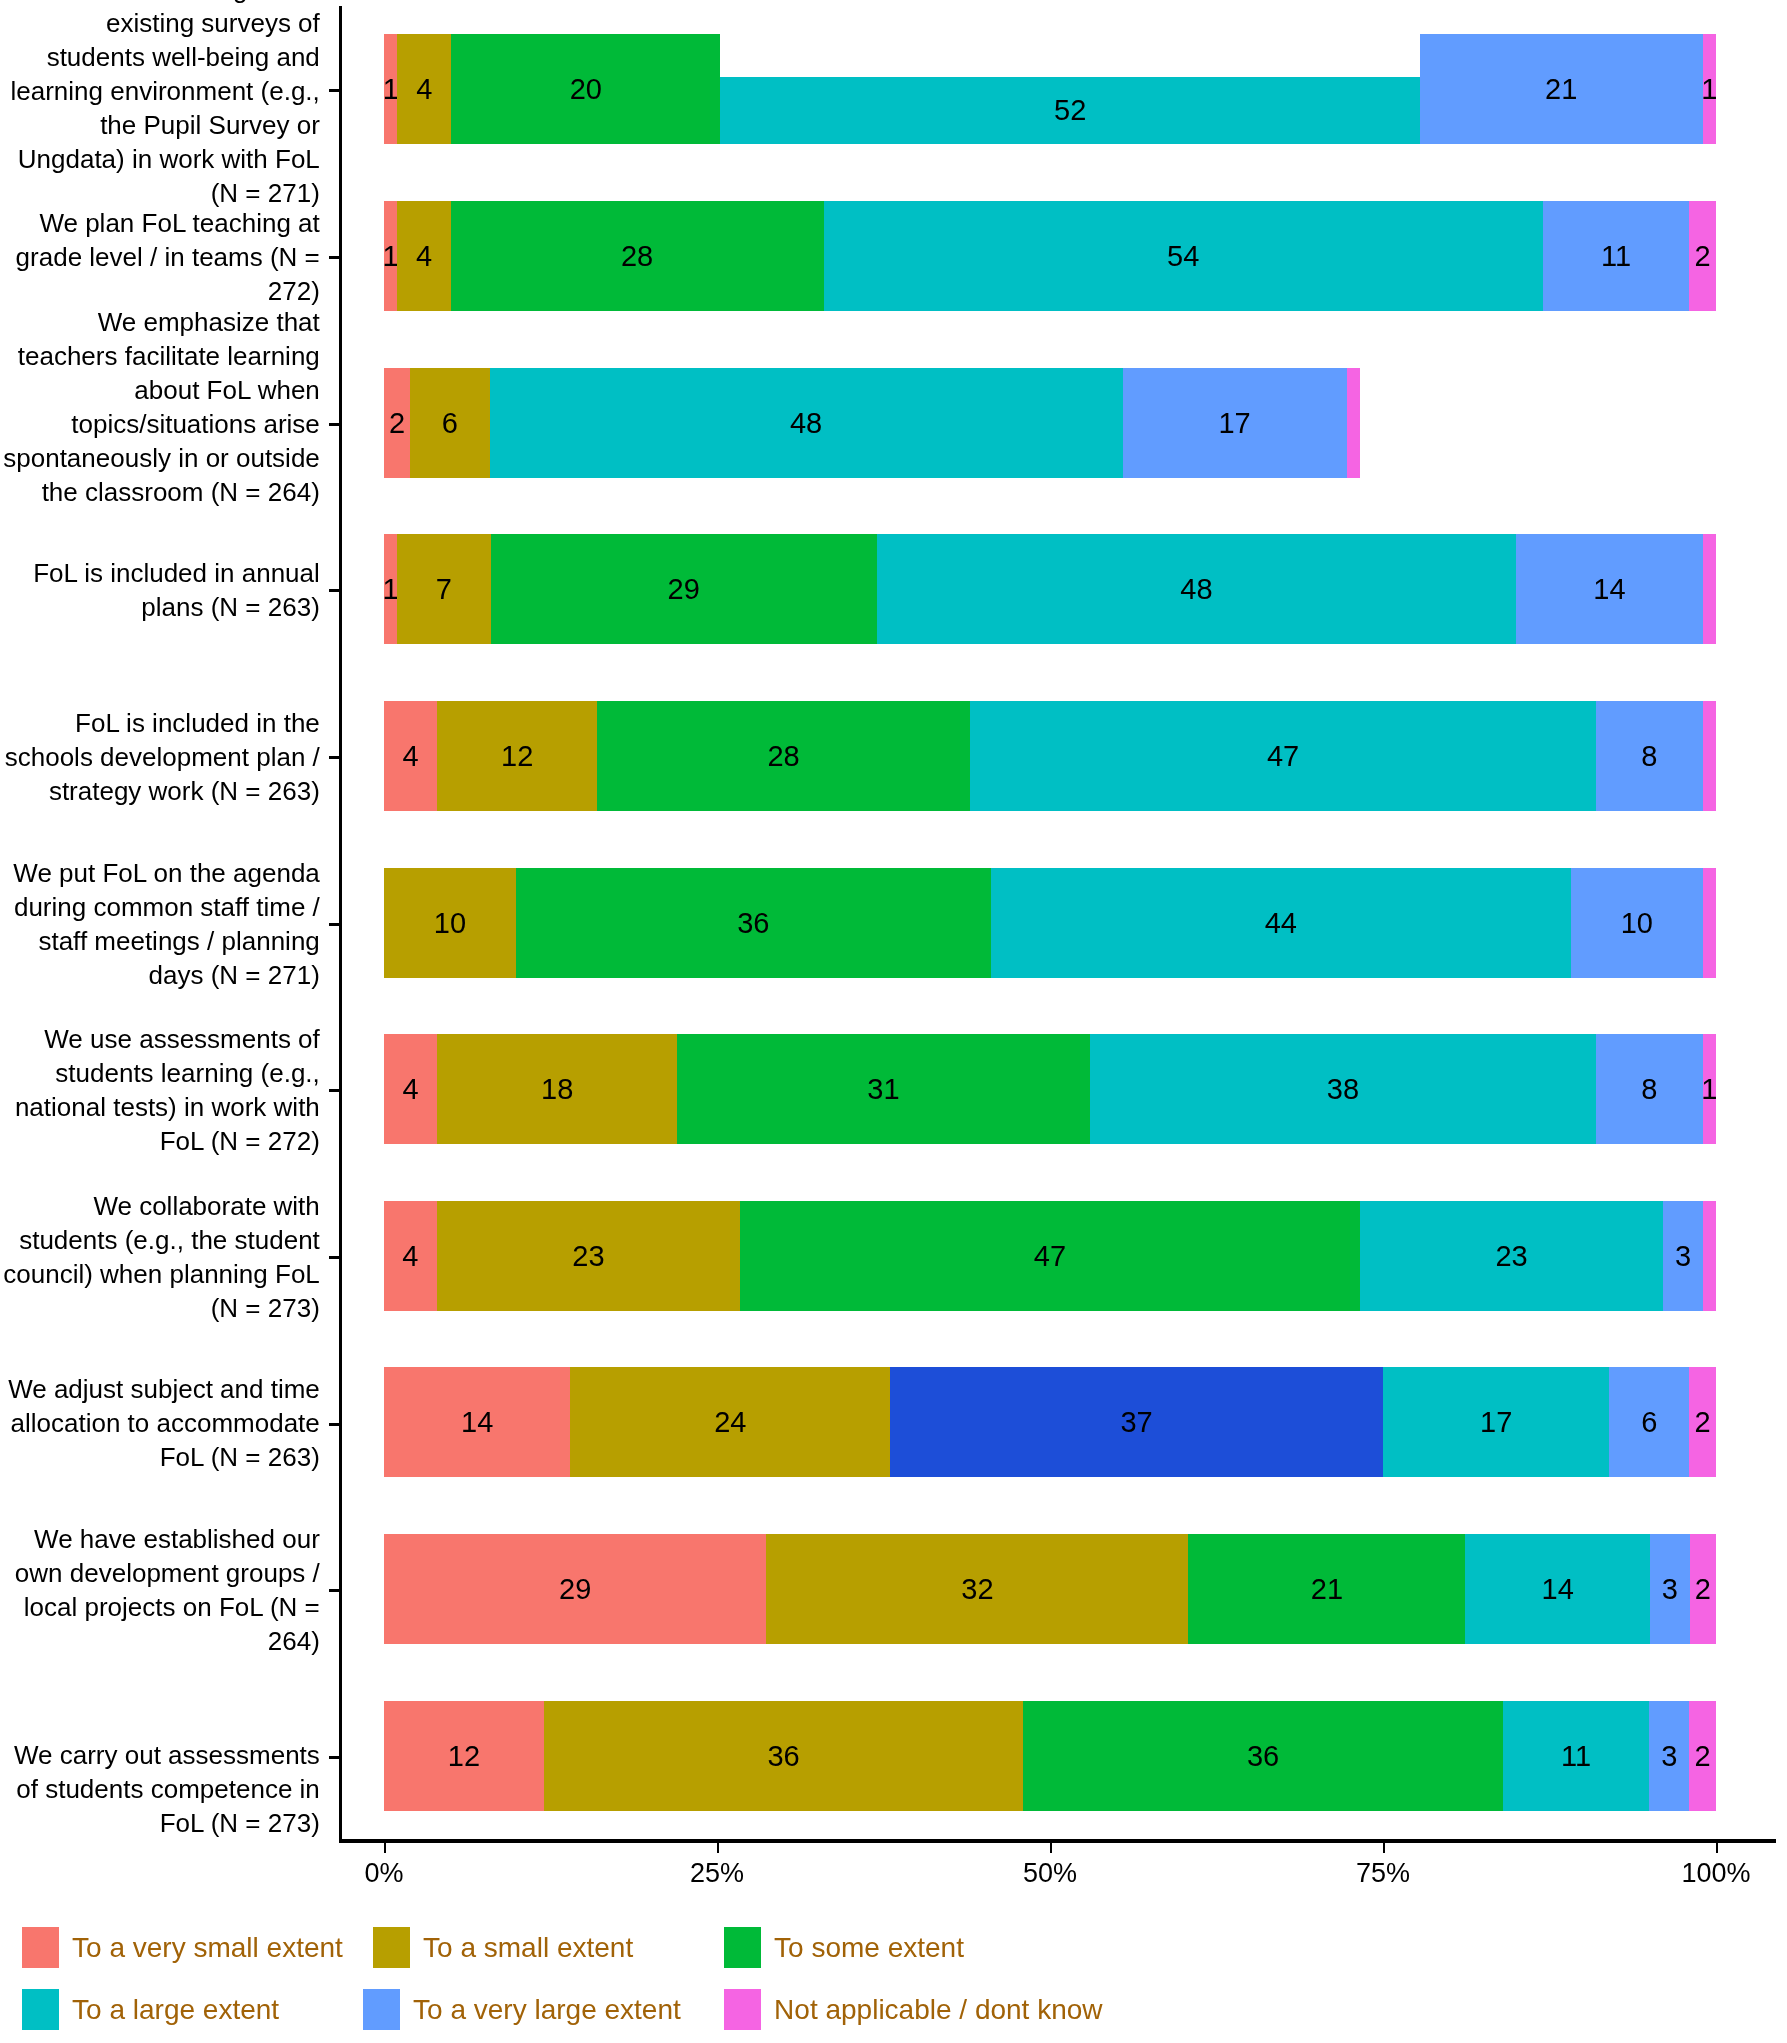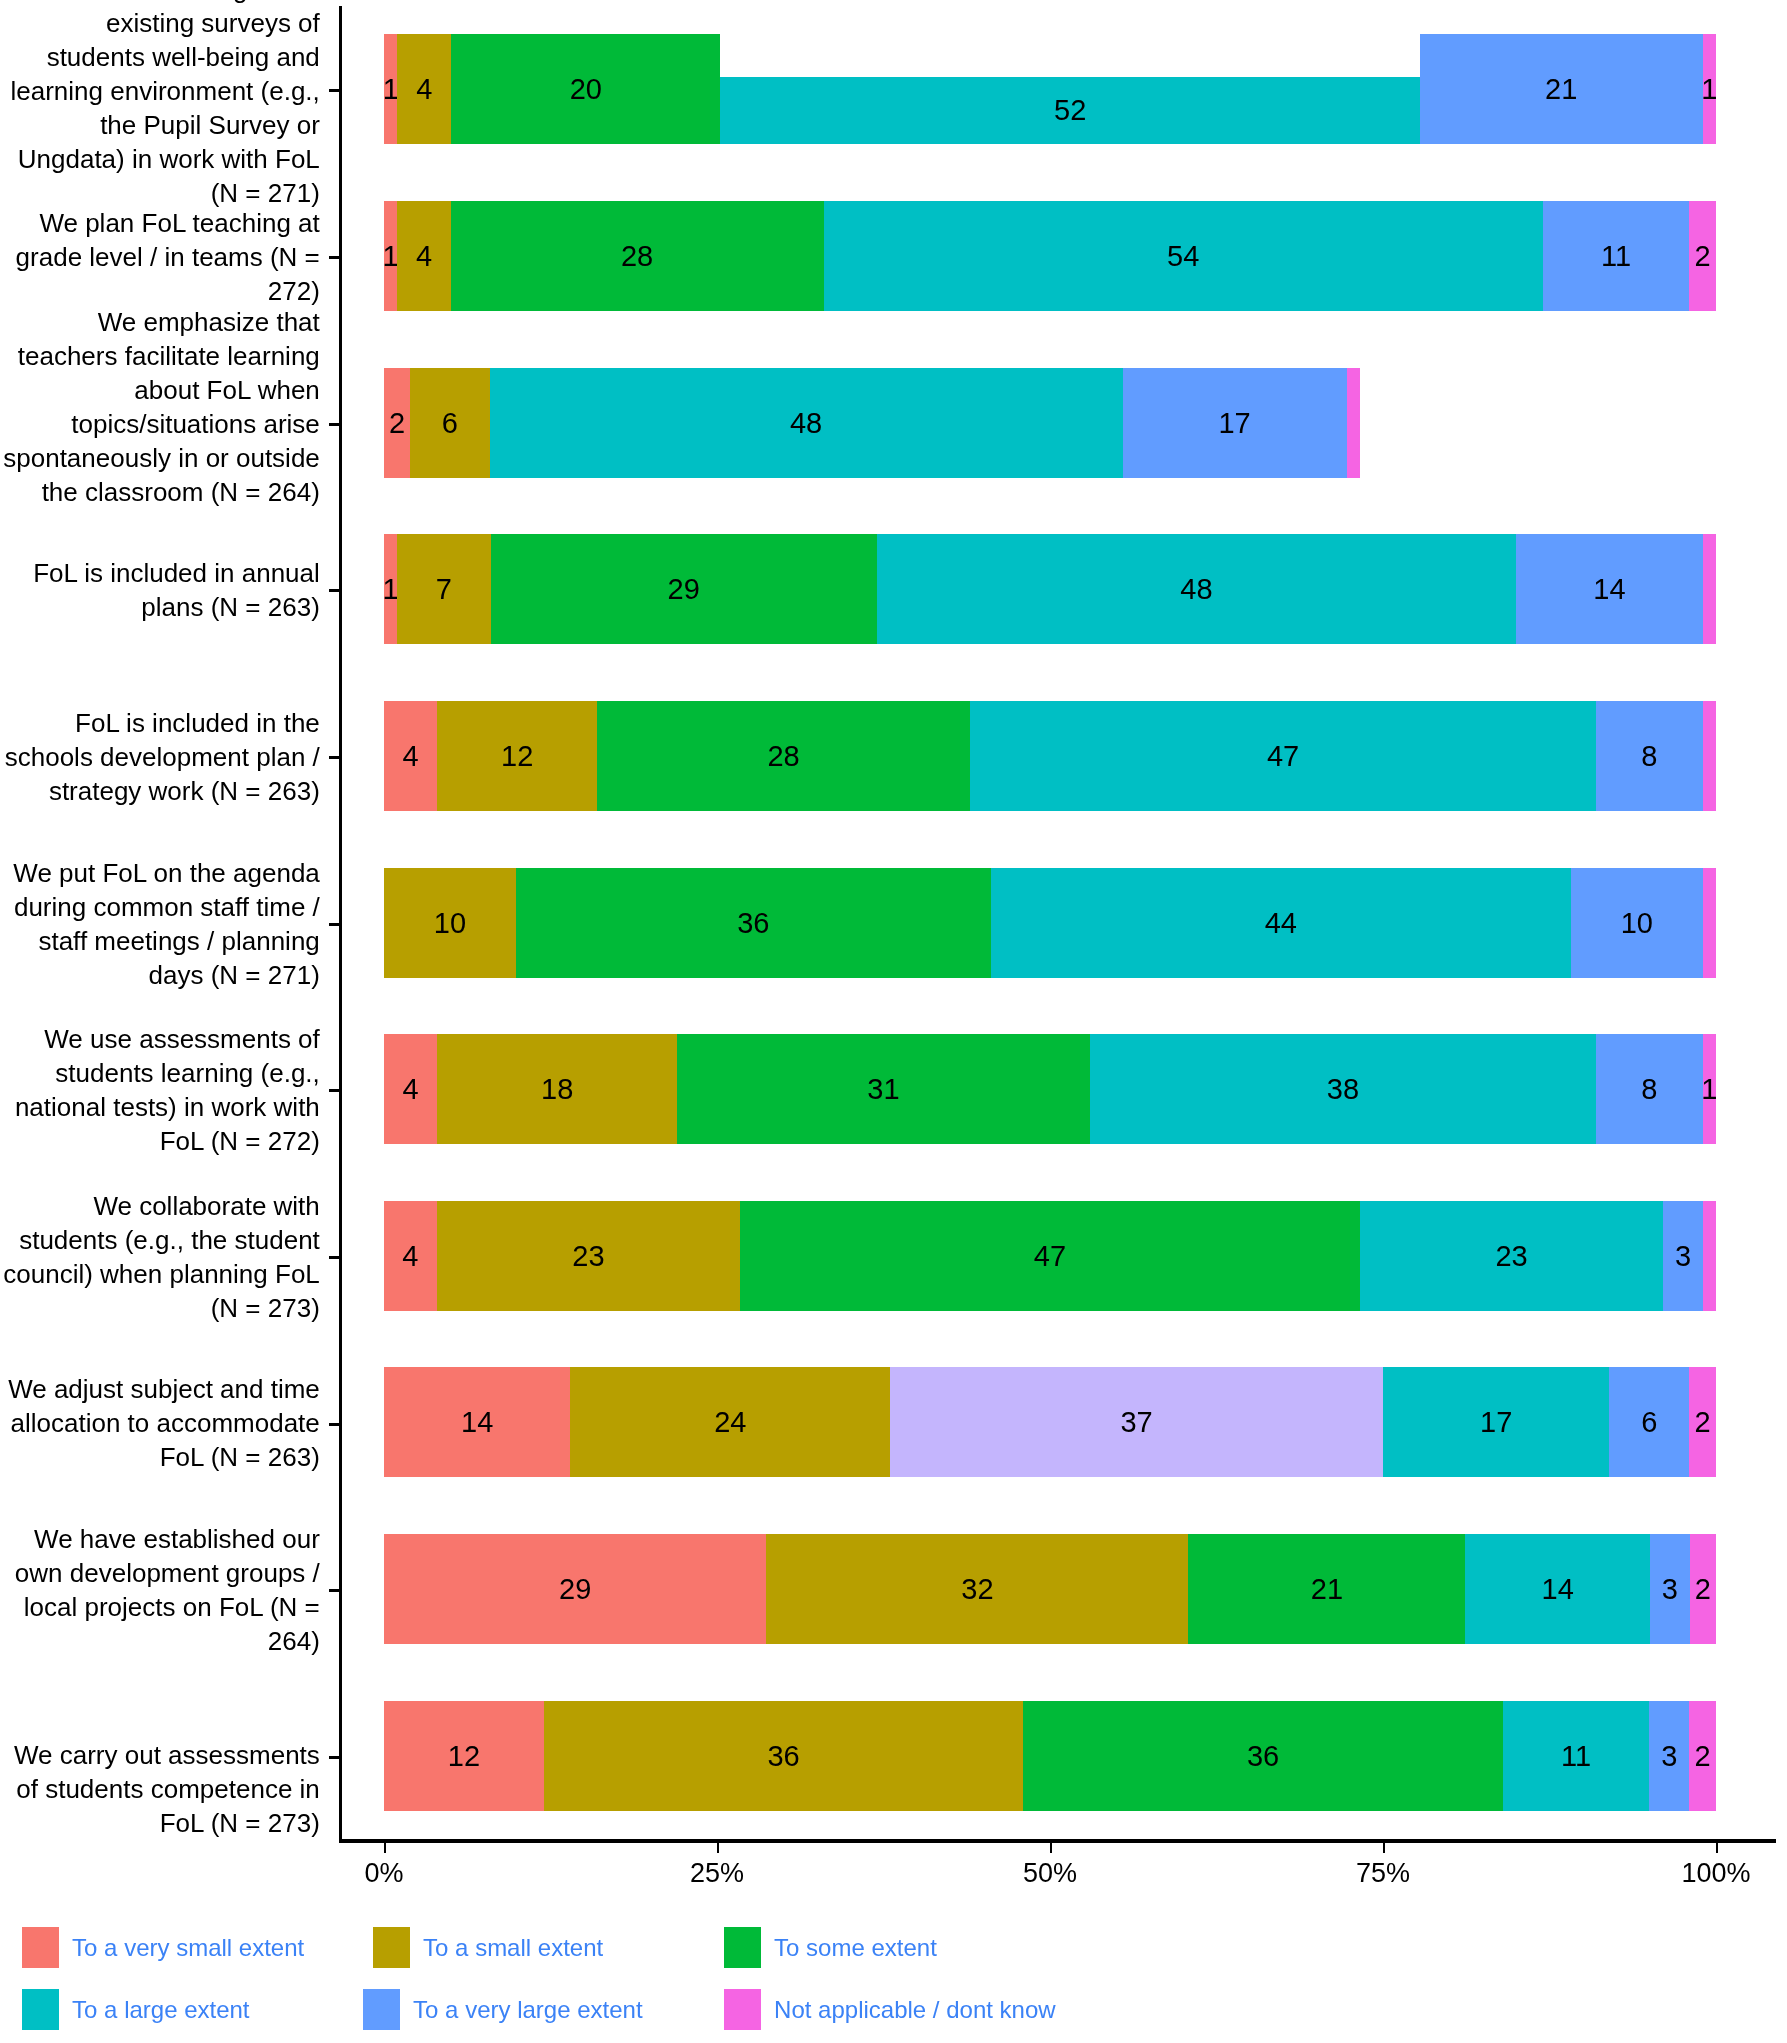--- a/index.html
+++ b/index.html
@@ -148,25 +148,25 @@
     flex-direction: row;
     align-items: center;
     height: 49px;
   }
   .legend-swatch {
     width: 37px;
     height: 41px;
     flex: 0 0 auto;
   }
   .legend-label {
-    font-size: 24px;
+    font-size: 28px;
     line-height: 32px;
     margin-left: 12.8px;
     white-space: nowrap;
-    color: #3b82f6;
+    color: #a16207;
   }
 </style>
 </head>
 <body>
 
 <div id="chart-root">
 
   <div id="y-labels">
       <div class="y-label" style="top: -34px;">We use findings from existing surveys of students well-being and learning environment (e.g., the Pupil Survey or Ungdata) in work with FoL (N = 271)</div>
       <div class="y-label" style="top: 200px;">We plan FoL teaching at grade level / in teams (N = 272)</div>
@@ -336,21 +336,21 @@
           <div class="seg" title="Not applicable / dont know: 1%" style="width: 0.990099%; background: rgb(245, 100, 227);"></div>
         </div>
         <div class="y-tick" style="top: 1250px;"></div>
         <div class="bar-row" style="top: 1361px;">
           <div class="seg" title="To a very small extent: 14%" style="width: 14%; background: rgb(248, 118, 109);">
             <span class="seg-val">14</span>
           </div>
           <div class="seg" title="To a small extent: 24%" style="width: 24%; background: rgb(183, 159, 0);">
             <span class="seg-val">24</span>
           </div>
-          <div class="seg" title="To some extent: 37%" style="width: 37%; background: #c4b5fd;">
+          <div class="seg" title="To some extent: 37%" style="width: 37%; background: #1d4ed8;">
             <span class="seg-val">37</span>
           </div>
           <div class="seg" title="To a large extent: 17%" style="width: 17%; background: rgb(0, 191, 196);">
             <span class="seg-val">17</span>
           </div>
           <div class="seg" title="To a very large extent: 6%" style="width: 6%; background: rgb(97, 156, 255);">
             <span class="seg-val">6</span>
           </div>
           <div class="seg" title="Not applicable / dont know: 2%" style="width: 2%; background: rgb(245, 100, 227);">
             <span class="seg-val">2</span>

